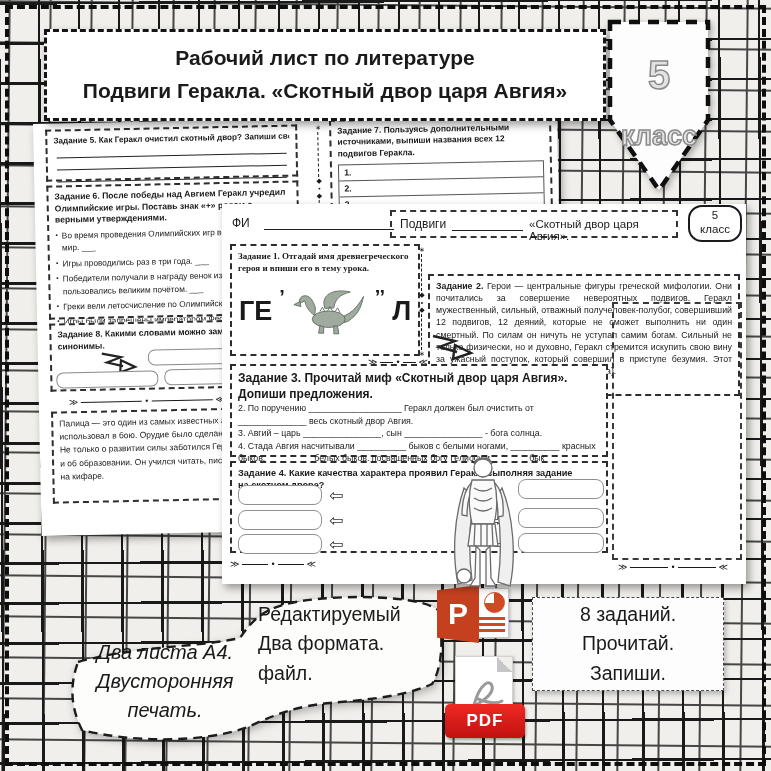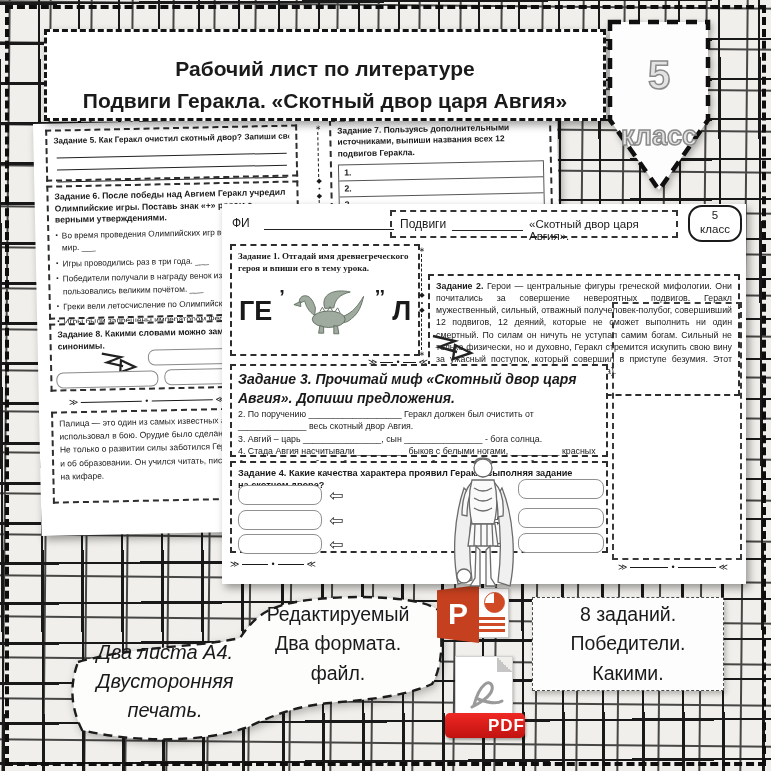--- a/index.html
+++ b/index.html
@@ -9,21 +9,21 @@
   .grid-a{background-image:repeating-linear-gradient(#191919 0 2.5px,transparent 2.5px 40px),
           repeating-linear-gradient(90deg,#191919 0 2.5px,transparent 2.5px 40px);transform:rotate(-0.35deg);}
   .grid-b{background-image:repeating-linear-gradient(#1c1c1c 0 2px,transparent 2px 41px),
           repeating-linear-gradient(90deg,#1c1c1c 0 2px,transparent 2px 41px);
           transform:rotate(0.55deg);background-position:4px 3px;opacity:.8;}
   .frame{position:absolute;inset:5px;border:4px dashed #0e0e0e;z-index:40;pointer-events:none;}
   .paper{position:absolute;background:#fff;box-shadow:3px 4px 8px rgba(0,0,0,.38);}
 
   
   .title-banner{left:44px;top:29px;width:556px;height:86px;border:3px dashed #151515;z-index:20;
-    display:flex;flex-direction:column;align-items:center;justify-content:flex-end;
+    display:flex;flex-direction:column;align-items:center;justify-content:center;
     font-weight:bold;font-size:21px;line-height:1.55;text-align:center;}
 
   
   .pennant{position:absolute;left:604px;top:17px;width:110px;height:180px;z-index:20;
     filter:drop-shadow(2px 3px 3px rgba(0,0,0,.3));}
   .pennant text{font-family:"Liberation Sans","DejaVu Sans",sans-serif;font-weight:bold;
     fill:#e3e3e3;stroke:#8a8a8a;stroke-width:1.5px;text-anchor:middle;}
   .pennant .num{font-size:40px;}
   .pennant .word{font-size:27px;}
 
@@ -67,44 +67,44 @@
 
   .t4pill{position:absolute;height:20px;border:1.5px solid #909090;border-radius:8px;background:#fff;box-sizing:border-box;}
   .warr{position:absolute;font-size:17px;color:#333;line-height:1;}
 
   .herc{position:absolute;left:218px;top:250px;width:86px;height:136px;z-index:5;}
 
   
   .band-svg{position:absolute;left:58px;top:586px;width:398px;height:170px;z-index:7;
     filter:drop-shadow(2px 3px 4px rgba(0,0,0,.28));}
   .f-left{position:absolute;left:85px;top:638px;width:160px;z-index:8;text-align:center;font-size:20px;line-height:1.45;font-style:italic;}
-  .f-mid{position:absolute;left:258px;top:600px;width:160px;z-index:8;text-align:center;font-size:19.5px;line-height:1.5;}
+  .f-mid{position:absolute;left:258px;top:600px;width:160px;z-index:8;text-align:left;font-size:19.5px;line-height:1.5;}
   .f-right{position:absolute;left:532px;top:597px;width:190px;height:92px;z-index:8;background:#fdfdfd;
     border:1.6px dashed #4a4a4a;display:flex;flex-direction:column;align-items:center;justify-content:center;
     font-size:19.5px;line-height:1.5;box-shadow:2px 3px 5px rgba(0,0,0,.25);}
 
   .ppt{position:absolute;left:437px;top:585px;width:74px;height:58px;z-index:9;}
   .ppt-slide{position:absolute;left:30px;top:3px;width:42px;height:50px;background:#fff;border:1px solid #c9c9c9;
     box-shadow:1px 1px 3px rgba(0,0,0,.25);box-sizing:border-box;}
   .ppt-pie{position:absolute;right:3px;top:3px;width:21px;height:21px;border-radius:50%;
     background:conic-gradient(#d04a26 0 270deg,#ffffff 270deg 360deg);border:1px solid #d04a26;box-sizing:border-box;}
   .ppt-lines{position:absolute;left:3px;right:3px;bottom:5px;}
   .ppt-lines i{display:block;height:3px;background:#d04a26;margin-top:3px;}
   .ppt-flag{position:absolute;left:0;top:0;width:42px;height:58px;background:#c4401f;
     clip-path:polygon(0 9%,100% 0,100% 100%,0 91%);display:flex;align-items:center;justify-content:center;
     color:#fff;font-weight:bold;font-size:30px;}
 
   .pdf{position:absolute;left:445px;top:656px;width:80px;height:88px;z-index:9;}
   .pdf-page{position:absolute;left:10px;top:0;width:58px;height:76px;background:#fff;border:1px solid #d2d2d2;
     box-shadow:1px 1px 3px rgba(0,0,0,.25);box-sizing:border-box;}
   .pdf-fold{position:absolute;right:0;top:0;width:15px;height:15px;
     background:linear-gradient(225deg,#f0efeb 0 50%,#c6c6c6 50% 100%);}
-  .pdf-banner{position:absolute;left:0;bottom:6px;width:80px;height:25px;border-radius:5px;
+  .pdf-banner{position:absolute;left:0;bottom:6px;width:80px;height:34px;border-radius:5px;
     background:linear-gradient(#ef2823,#c11210);color:#fff;font-weight:bold;font-size:17px;letter-spacing:1px;
-    display:flex;align-items:center;justify-content:flex-end;box-shadow:1px 2px 3px rgba(0,0,0,.35);}
+    display:flex;align-items:center;justify-content:center;box-shadow:1px 2px 3px rgba(0,0,0,.35);}
 </style>
 </head>
 <body>
 
 <div class="stage">
   <div class="grid-a"></div>
   <div class="grid-b"></div>
   <div class="frame"></div>
 
   <div class="paper title-banner">
@@ -276,21 +276,21 @@
 
     <div class="hdiv" style="left:146px;top:153px;width:60px;">
       <span>≫</span>
         <span class="ln"></span>
         <span>•</span>
         <span class="ln"></span>
         <span>≪</span>
     </div>
 
     <div class="tbox" style="left:8px;top:160px;width:378px;height:93px;">
-      <div class="ttl" style="font-size:14px;font-style:italic;">Задание 3. Прочитай миф «Скотный двор царя Авгия». Допиши предложения.</div>
+      <div class="ttl" style="font-size:12px;">Задание 3. Прочитай миф «Скотный двор царя Авгия». Допиши предложения.</div>
       <div class="t3item">2. По поручению ___________________ Геракл должен был очистить от ______________ весь скотный двор Авгия.</div>
       <div class="t3item">3. Авгий – царь ________________, сын ________________  -  бога солнца.</div>
       <div class="t3item">4. Стада Авгия насчитывали __________ быков с белыми ногами, __________ красных быков, _________ белых быков, посвященных богу Гелиосу и _______ бык необыкновенной красоты, сияющий подобно звезде.</div>
       <div class="t3item">5. За какое количество дней Геракл должен был очистить скотный двор? ____________</div>
     </div>
 
     <div class="tbox" style="left:8px;top:257px;width:378px;height:92px;">
       <div class="ttl" style="font-size:9.2px;width:345px;">Задание 4. Какие качества характера проявил Геракл, выполняя задание на скотном дворе?</div>
       <div class="t4pill" style="left:6px;top:22px;width:84px;"></div>
       <div class="t4pill" style="left:6px;top:47px;width:84px;"></div>
@@ -349,22 +349,22 @@
     <div>Двусторонняя</div>
     <div>печать.</div>
   </div>
   <div class="f-mid">
     <div>Редактируемый</div>
     <div>Два формата.</div>
     <div>файл.</div>
   </div>
   <div class="f-right">
     <div>8 заданий.</div>
-    <div>Победители.</div>
-    <div>Какими.</div>
+    <div>Прочитай.</div>
+    <div>Запиши.</div>
   </div>
 
   <div class="ppt">
     <div class="ppt-slide">
       <div class="ppt-pie"></div>
       <div class="ppt-lines">
           <i></i>
           <i></i>
           <i></i>
         </div>

